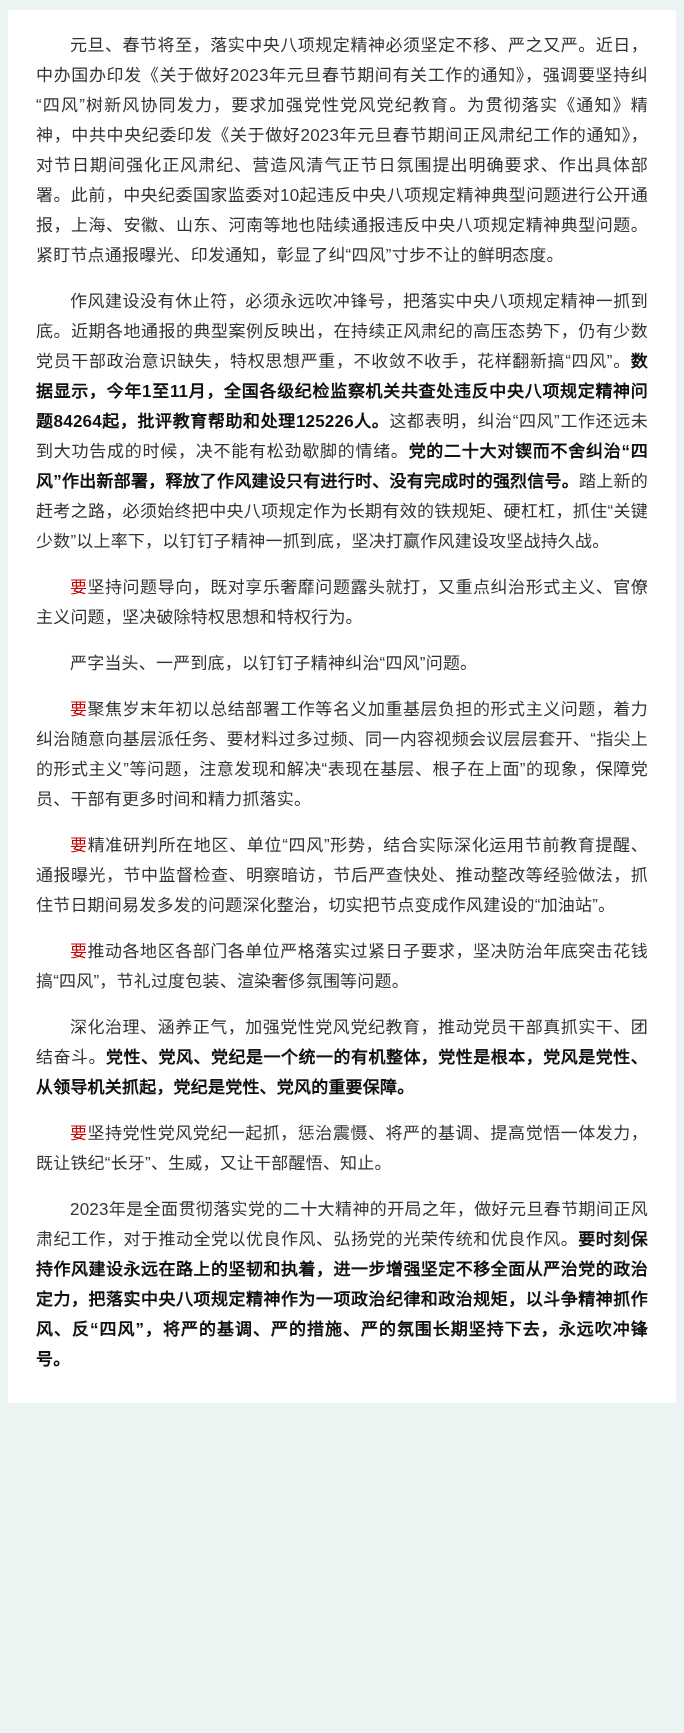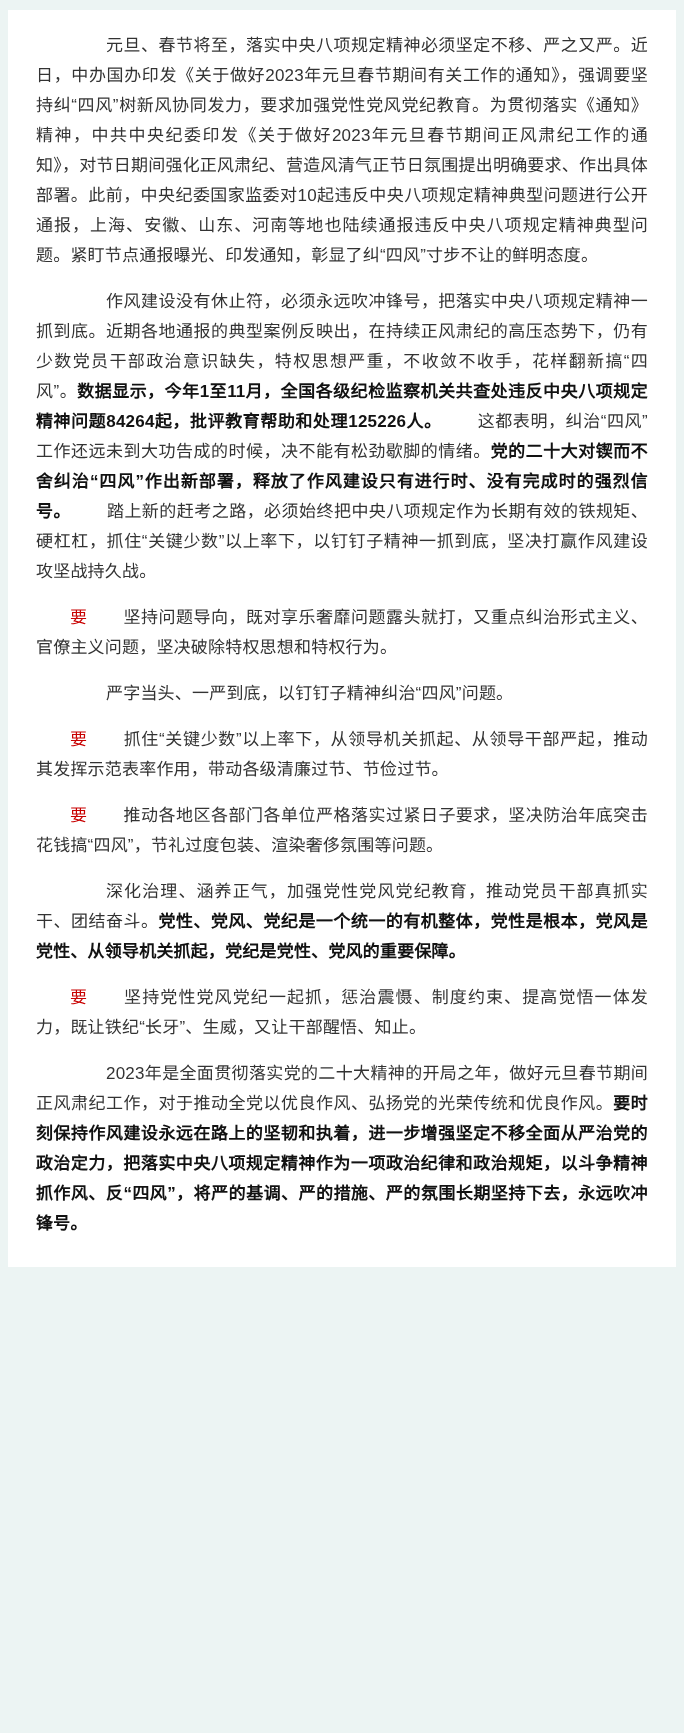--- a/index.html
+++ b/index.html
@@ -19,32 +19,33 @@
   .para {
     font-size: 17px;
     line-height: 30px;
     color: #333333;
     text-align: justify;
     text-indent: 2em;
     margin: 0 0 16px 0;
     letter-spacing: 0.2px;
   }
   .para:last-child { margin-bottom: 0; }
-  .seg-normal { color: #333333; font-weight: 400; margin-left: 36px; }
+  .seg-normal { color: #333333; font-weight: 400; }
   .seg-bold { color: #121212; font-weight: 700; }
   .seg-red { color: #c80000; font-weight: 400; }
 </style>
 </head>
 <body>
 
 <div class="article-card">
   <div id="article-body">
       <p class="para"><span class="seg-normal">元旦、春节将至，落实中央八项规定精神必须坚定不移、严之又严。近日，中办国办印发《关于做好2023年元旦春节期间有关工作的通知》，强调要坚持纠“四风”树新风协同发力，要求加强党性党风党纪教育。为贯彻落实《通知》精神，中共中央纪委印发《关于做好2023年元旦春节期间正风肃纪工作的通知》，对节日期间强化正风肃纪、营造风清气正节日氛围提出明确要求、作出具体部署。此前，中央纪委国家监委对10起违反中央八项规定精神典型问题进行公开通报，上海、安徽、山东、河南等地也陆续通报违反中央八项规定精神典型问题。紧盯节点通报曝光、印发通知，彰显了纠“四风”寸步不让的鲜明态度。</span></p>
       <p class="para"><span class="seg-normal">作风建设没有休止符，必须永远吹冲锋号，把落实中央八项规定精神一抓到底。近期各地通报的典型案例反映出，在持续正风肃纪的高压态势下，仍有少数党员干部政治意识缺失，特权思想严重，不收敛不收手，花样翻新搞“四风”。</span><span class="seg-bold">数据显示，今年1至11月，全国各级纪检监察机关共查处违反中央八项规定精神问题84264起，批评教育帮助和处理125226人。</span><span class="seg-normal">这都表明，纠治“四风”工作还远未到大功告成的时候，决不能有松劲歇脚的情绪。</span><span class="seg-bold">党的二十大对锲而不舍纠治“四风”作出新部署，释放了作风建设只有进行时、没有完成时的强烈信号。</span><span class="seg-normal">踏上新的赶考之路，必须始终把中央八项规定作为长期有效的铁规矩、硬杠杠，抓住“关键少数”以上率下，以钉钉子精神一抓到底，坚决打赢作风建设攻坚战持久战。</span></p>
       <p class="para"><span class="seg-red">要</span><span class="seg-normal">坚持问题导向，既对享乐奢靡问题露头就打，又重点纠治形式主义、官僚主义问题，坚决破除特权思想和特权行为。</span></p>
       <p class="para"><span class="seg-normal">严字当头、一严到底，以钉钉子精神纠治“四风”问题。</span></p>
-      <p class="para"><span class="seg-red">要</span><span class="seg-normal">抓住“关键少数”以上率下，从领导机关抓起、从领导干部严起，推动其发挥示范表率作用，带动各级清廉过节、节俭过节。</span></p>
+      <p class="para"><span class="seg-red">要</span><span class="seg-normal">聚焦岁末年初以总结部署工作等名义加重基层负担的形式主义问题，着力纠治随意向基层派任务、要材料过多过频、同一内容视频会议层层套开、“指尖上的形式主义”等问题，注意发现和解决“表现在基层、根子在上面”的现象，保障党员、干部有更多时间和精力抓落实。</span></p>
+      <p class="para"><span class="seg-red">要</span><span class="seg-normal">精准研判所在地区、单位“四风”形势，结合实际深化运用节前教育提醒、通报曝光，节中监督检查、明察暗访，节后严查快处、推动整改等经验做法，抓住节日期间易发多发的问题深化整治，切实把节点变成作风建设的“加油站”。</span></p>
       <p class="para"><span class="seg-red">要</span><span class="seg-normal">推动各地区各部门各单位严格落实过紧日子要求，坚决防治年底突击花钱搞“四风”，节礼过度包装、渲染奢侈氛围等问题。</span></p>
       <p class="para"><span class="seg-normal">深化治理、涵养正气，加强党性党风党纪教育，推动党员干部真抓实干、团结奋斗。</span><span class="seg-bold">党性、党风、党纪是一个统一的有机整体，党性是根本，党风是党性、从领导机关抓起，党纪是党性、党风的重要保障。</span></p>
-      <p class="para"><span class="seg-red">要</span><span class="seg-normal">坚持党性党风党纪一起抓，惩治震慑、制度约束、提高觉悟一体发力，既让铁纪“长牙”、生威，又让干部醒悟、知止。</span></p>
+      <p class="para"><span class="seg-red">要</span><span class="seg-normal">坚持党性党风党纪一起抓，惩治震慑、将严的基调、提高觉悟一体发力，既让铁纪“长牙”、生威，又让干部醒悟、知止。</span></p>
       <p class="para"><span class="seg-normal">2023年是全面贯彻落实党的二十大精神的开局之年，做好元旦春节期间正风肃纪工作，对于推动全党以优良作风、弘扬党的光荣传统和优良作风。</span><span class="seg-bold">要时刻保持作风建设永远在路上的坚韧和执着，进一步增强坚定不移全面从严治党的政治定力，把落实中央八项规定精神作为一项政治纪律和政治规矩，以斗争精神抓作风、反“四风”，将严的基调、严的措施、严的氛围长期坚持下去，永远吹冲锋号。</span></p>
     </div>
 </div>
 
 </body></html>

